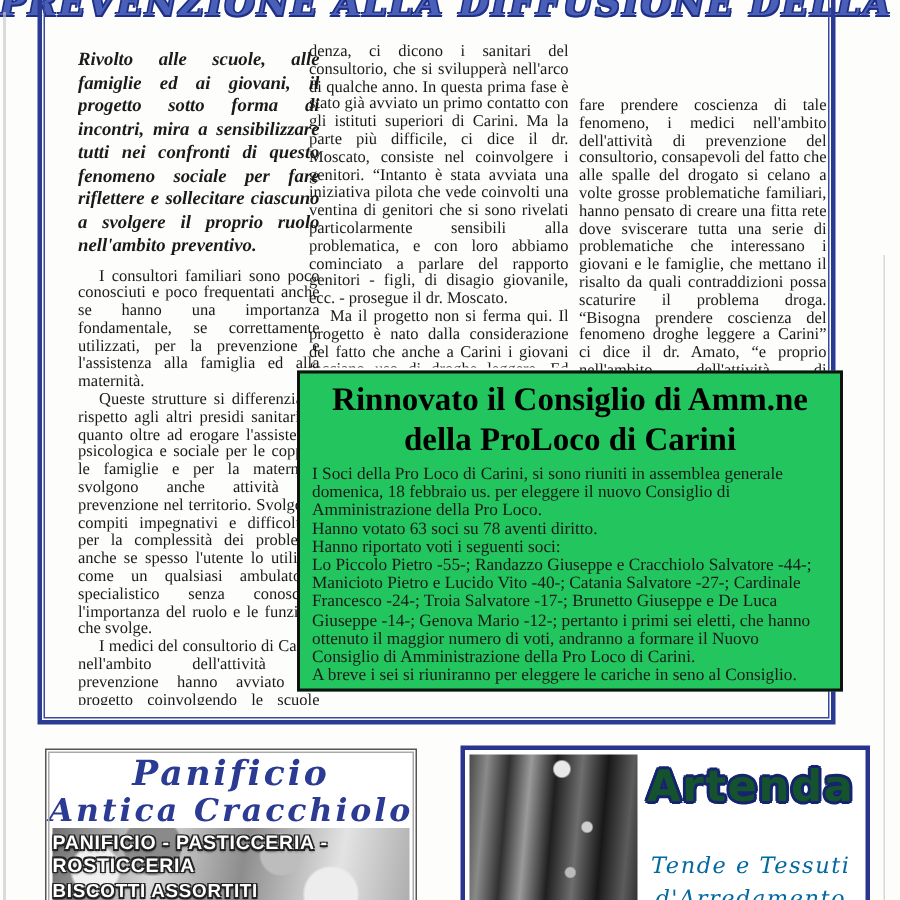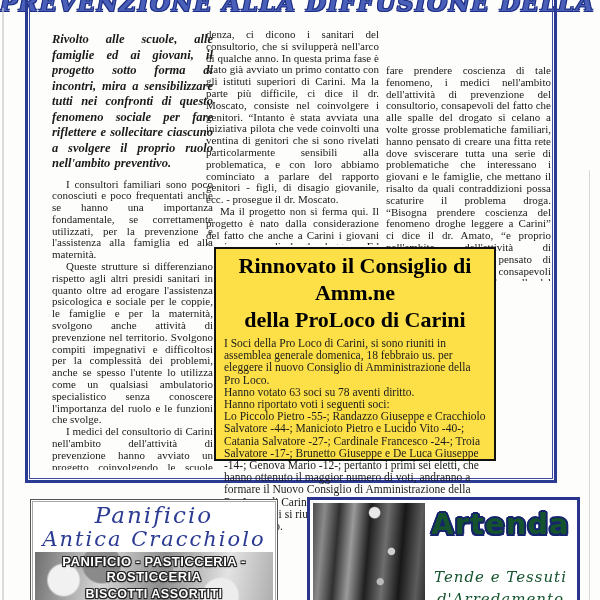--- a/index.html
+++ b/index.html
@@ -19,61 +19,61 @@
 
   .col{position:absolute;text-align:justify;overflow:hidden;}
   .col1{left:52px;top:32px;width:161px;height:438px;}
   .col2{left:206px;top:29px;width:173px;height:216px;}
   .col3{left:386px;top:29px;width:165px;height:216px;margin-top:36px;}
   .intro{margin:0 0 7px 0;font-style:italic;font-weight:bold;font-size:12.5px;line-height:1.24;word-spacing:1px;}
   .body{margin:0;font-size:11px;line-height:11.8px;}
   .ind{text-indent:14px;}
 
   
-  .proloco{position:absolute;left:214px;top:247px;width:282px;height:214px;box-sizing:border-box;
-           background:#fde047;border:2px solid #111;}
+  .proloco{position:absolute;left:198px;top:247px;width:364px;height:214px;box-sizing:border-box;
+           background:#22c55e;border:2px solid #111;}
   .pl-title{margin-top:3px;text-align:center;font-weight:bold;font-size:22px;line-height:27px;color:#000;}
   .pl-body{margin:4px 8px 0 8px;font-size:11.5px;line-height:12.2px;text-align:left;}
   .pl-body p{margin:0;}
 
   
   .ad-left{position:absolute;left:30px;top:499px;width:248px;height:130px;box-sizing:border-box;
            background:#fff;border:1px solid #555;outline:1px solid #aaa;outline-offset:-3px;overflow:hidden;}
-  .script-blue{font-family:"DejaVu Serif", serif;font-style:italic;color:#2b3a92;text-align:center;letter-spacing:2px;}
+  .script-blue{font-family:"DejaVu Serif", serif;font-style:italic;color:#2b3a92;text-align:center;letter-spacing:2px;font-weight:bold;}
   .script1{font-size:23px;line-height:25px;margin-top:3px;}
   .script2{font-size:21px;line-height:23px;}
   .bakery-photo{position:absolute;left:4px;right:4px;top:52px;height:80px;
      background:
        radial-gradient(circle at 12% 35%, #f1f1f1 0 7%, rgba(0,0,0,0) 8%),
        radial-gradient(circle at 78% 55%, #ededed 0 9%, rgba(0,0,0,0) 10%),
        radial-gradient(circle at 42% 75%, #9d9d9d 0 11%, rgba(0,0,0,0) 12%),
        radial-gradient(circle at 64% 22%, #bdbdbd 0 8%, rgba(0,0,0,0) 9%),
        radial-gradient(circle at 28% 15%, #8a8a8a 0 10%, rgba(0,0,0,0) 11%),
        linear-gradient(100deg,#6f6f6f,#d8d8d8 28%,#8d8d8d 52%,#e3e3e3 78%,#a8a8a8);}
-  .banner{color:#fff;text-align:center;font-family:"Liberation Sans", sans-serif;font-weight:bold;
+  .banner{color:#fff;font-family:"Liberation Sans", sans-serif;font-weight:bold;
      letter-spacing:0.5px;
      text-shadow:1px 1px 0 #222,-1px -1px 0 #222,1px -1px 0 #222,-1px 1px 0 #222,0 1px 2px #000;}
   .banner1{font-size:13px;margin-top:2px;}
   .banner2{font-size:12.5px;margin-top:3px;}
 
   
   .ad-right{position:absolute;left:307px;top:497px;width:273px;height:130px;box-sizing:border-box;
             background:#fff;border:3px solid #28348e;overflow:hidden;}
   .curtains-photo{position:absolute;left:3px;top:3px;width:112px;height:121px;
      background:
        radial-gradient(circle at 55% 8%, #e8e8e8 0 4%, rgba(0,0,0,0) 5%),
        radial-gradient(circle at 70% 40%, #cfcfcf 0 3%, rgba(0,0,0,0) 4%),
        radial-gradient(circle at 60% 65%, #bbb 0 3%, rgba(0,0,0,0) 4%),
        linear-gradient(95deg,#4a4a4a 0%,#8a8a8a 10%,#303030 22%,#9a9a9a 34%,#1f1f1f 48%,#6e6e6e 62%,#181818 76%,#5c5c5c 90%,#2a2a2a 100%);}
   .artenda-right{position:absolute;left:118px;right:4px;top:0;text-align:center;}
   .artenda-logo{margin-top:7px;font-family:"DejaVu Sans", sans-serif;font-weight:bold;font-size:29px;
      letter-spacing:1px;color:#14532d;
      text-shadow:2px 0 0 #16246e,-2px 0 0 #16246e,0 2px 0 #16246e,0 -2px 0 #16246e,
        1.5px 1.5px 0 #16246e,-1.5px -1.5px 0 #16246e,1.5px -1.5px 0 #16246e,-1.5px 1.5px 0 #16246e;}
-  .artenda-tag{font-family:"DejaVu Serif", serif;font-style:italic;color:#14532d;letter-spacing:1px;}
+  .artenda-tag{font-family:"DejaVu Serif", serif;font-style:italic;color:#0369a1;letter-spacing:1px;}
   .tag1{margin-top:27px;font-size:15px;}
   .tag2{margin-top:4px;font-size:15px;}
 
   
   .edge-left{position:absolute;left:2px;top:8px;width:2px;height:592px;background:#c9c9c9;opacity:.65;}
   .edge-right{position:absolute;left:589px;top:170px;width:1px;height:430px;background:#d8d8d8;}
 </style>
 </head>
 <body>
 

